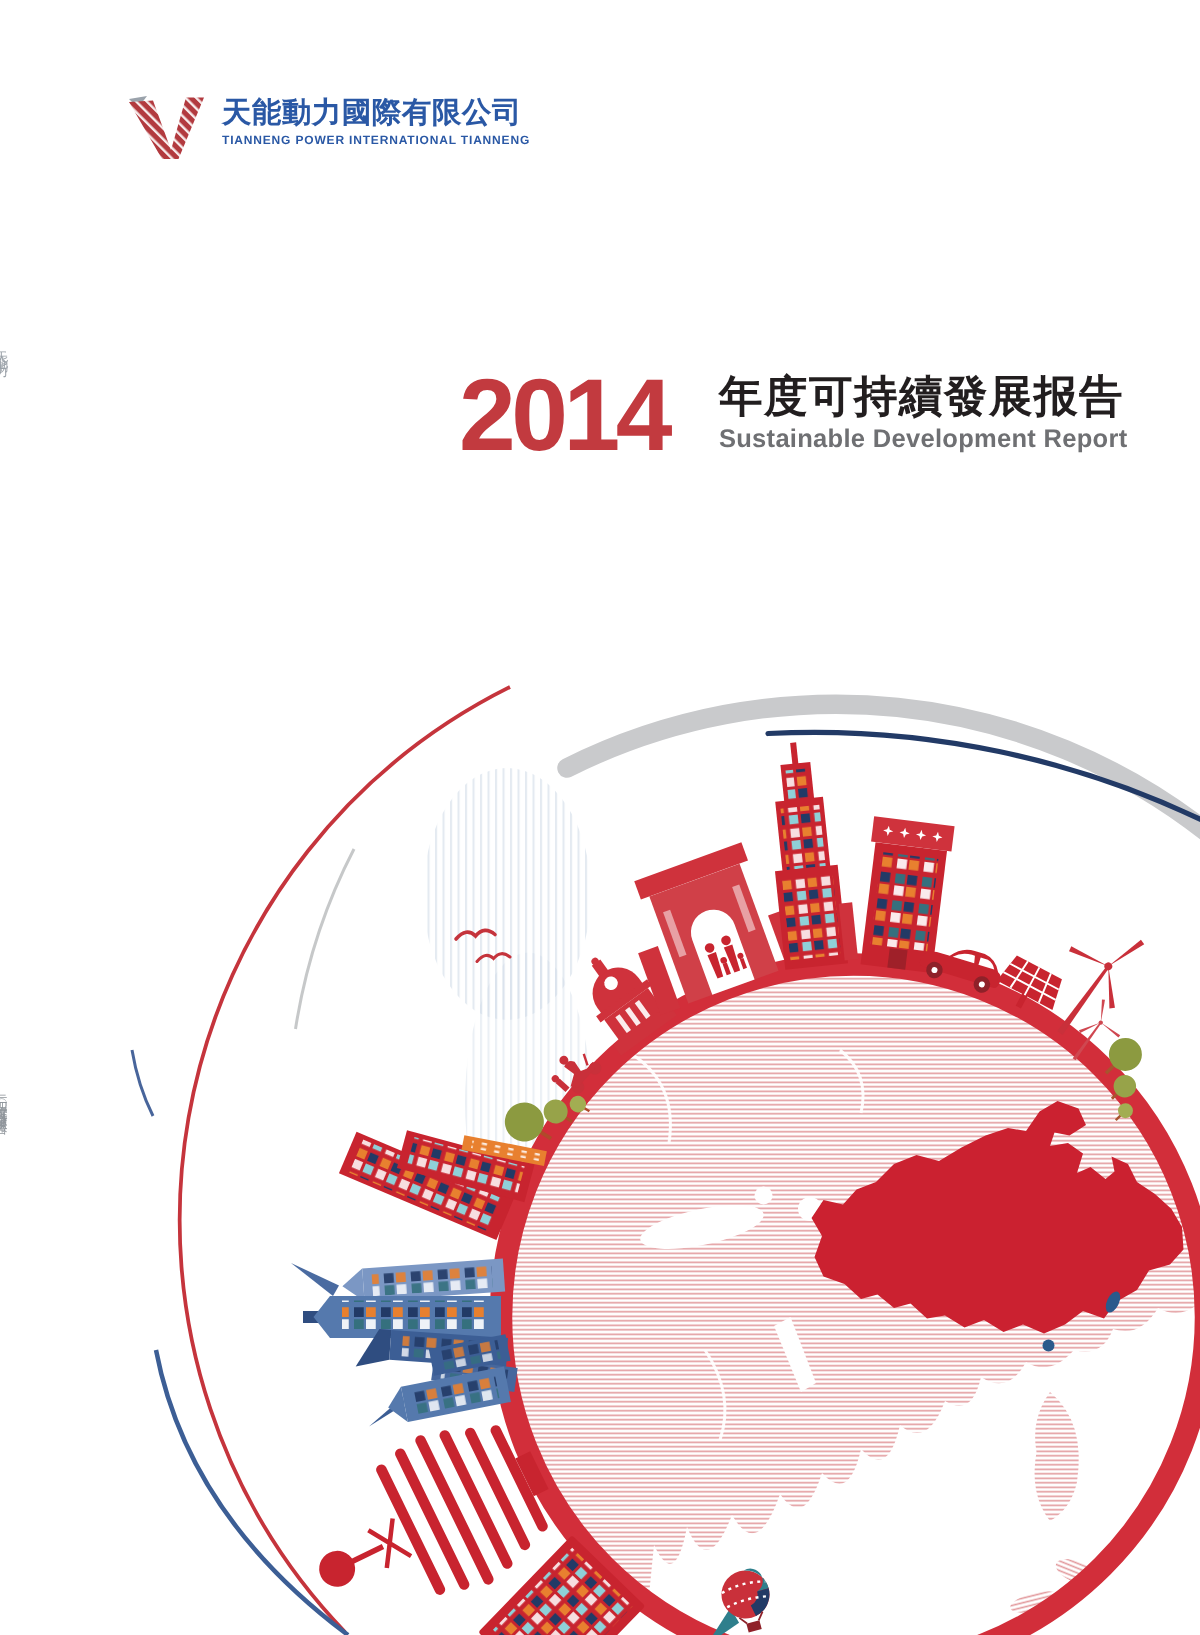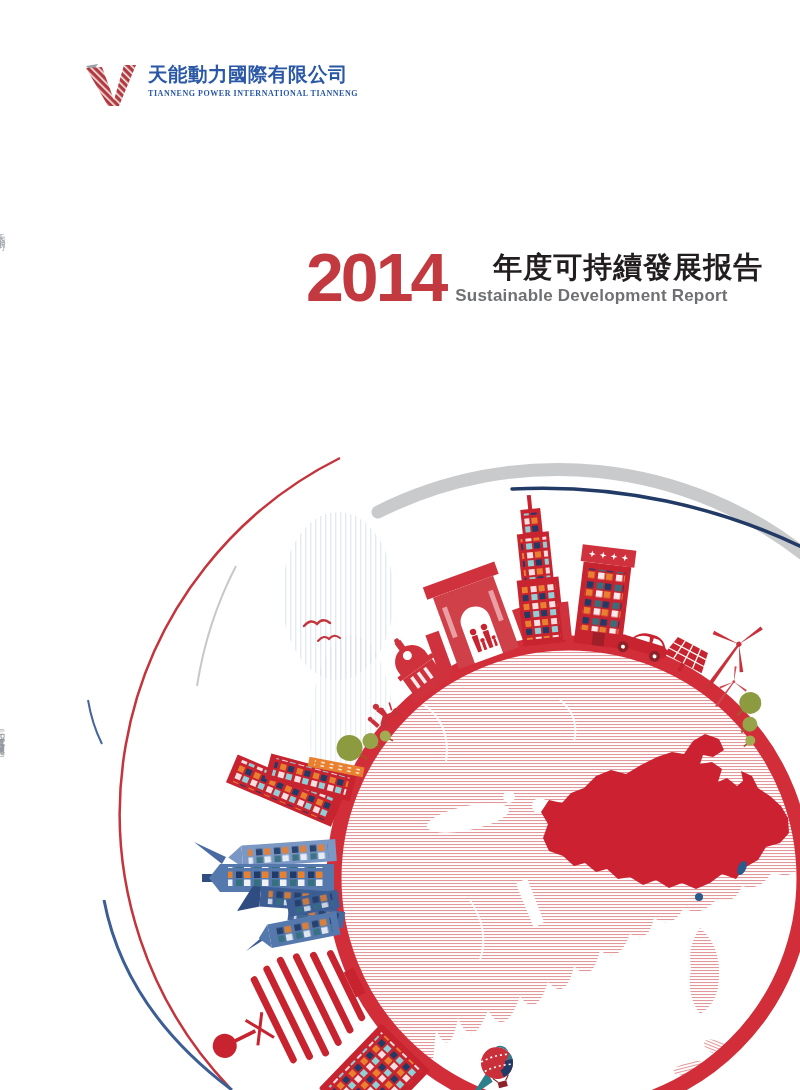--- a/index.html
+++ b/index.html
@@ -4,41 +4,41 @@
 <style>
   * { margin:0; padding:0; box-sizing:border-box; }
   html,body { width:800px; height:1090px; }
   body {
     position:relative;
     background:#ffffff;
     overflow:hidden;
     font-family:"Liberation Sans","DejaVu Sans",sans-serif;
   }
   
-  .logo { position:absolute; left:78px; top:56px; display:flex; align-items:flex-start;font-family:Liberation Serif, serif; }
+  .logo { position:absolute; left:78px; top:56px; display:flex; align-items:flex-start; }
   .logo-mark { width:64px; height:52px; flex:0 0 auto; }
   .logo-text { margin-left:6px; padding-top:8px; }
   .logo-zh {
     font-size:19.5px; font-weight:bold; color:#2a58a5;
     letter-spacing:0.5px; line-height:1.15; white-space:nowrap;
   }
   .logo-en {
     font-size:8px; font-weight:bold; color:#2a58a5;
     letter-spacing:0.55px; margin-top:3px; white-space:nowrap;
   }
   
-  .title-block { position:absolute; left:306px; top:248px; display:flex; align-items:center; }
+  .title-block { position:absolute; left:306px; top:248px; display:flex; align-items:flex-start;gap:24px; }
   .title-year {
     font-size:68px; font-weight:bold; color:#c23a3f;
     letter-spacing:-3px; line-height:0.88; white-space:nowrap;
   }
   .title-texts { margin-left:10px; padding-top:2px; }
   .title-zh {
     font-size:29px; font-weight:bold; color:#221e1f;
-    letter-spacing:1px; line-height:1.05; white-space:nowrap;margin-left:38px;
+    letter-spacing:1px; line-height:1.05; white-space:nowrap;
   }
   .title-en {
     font-size:17px; font-weight:bold; color:#6f7073;
     letter-spacing:0.2px; margin-top:3px; white-space:nowrap;
   }
   
   .spine { position:absolute; left:0; width:10px; overflow:hidden; }
   .spine-inner {
     display:block; writing-mode:vertical-rl; text-orientation:upright;
     margin-left:-6px; color:#9aa1a8; white-space:nowrap;

